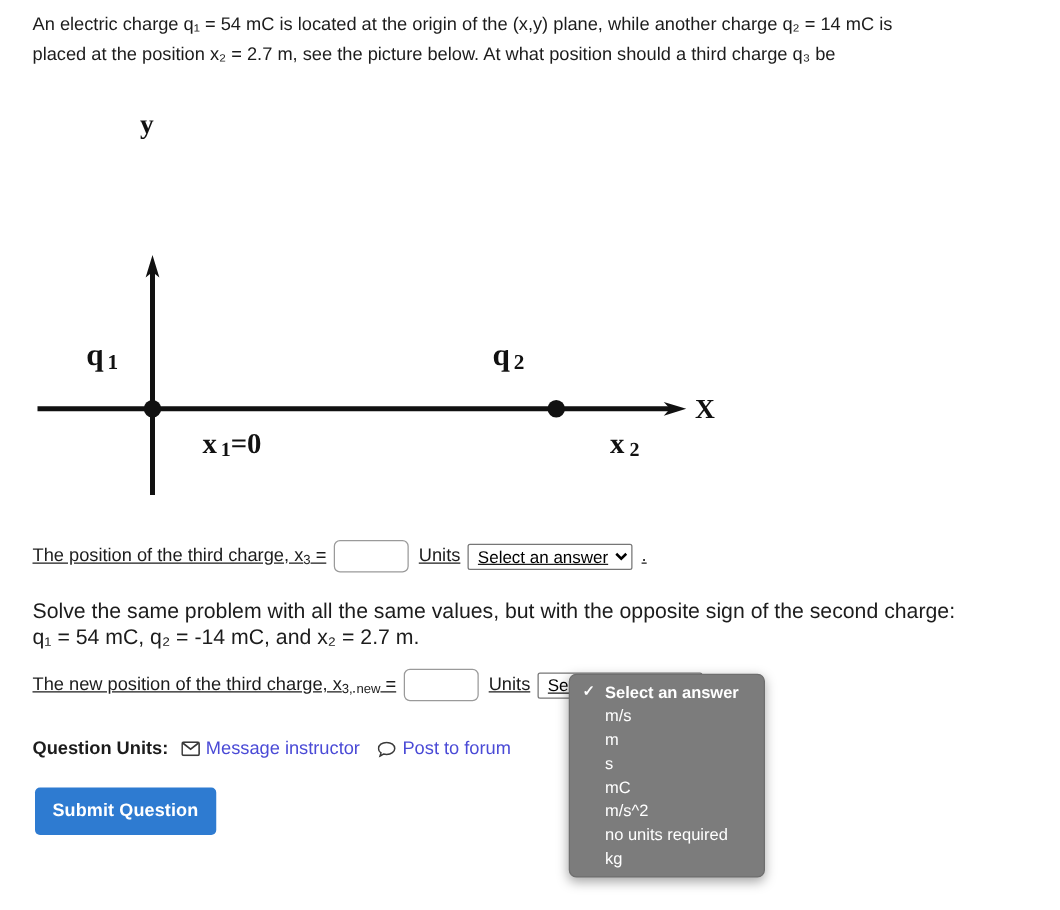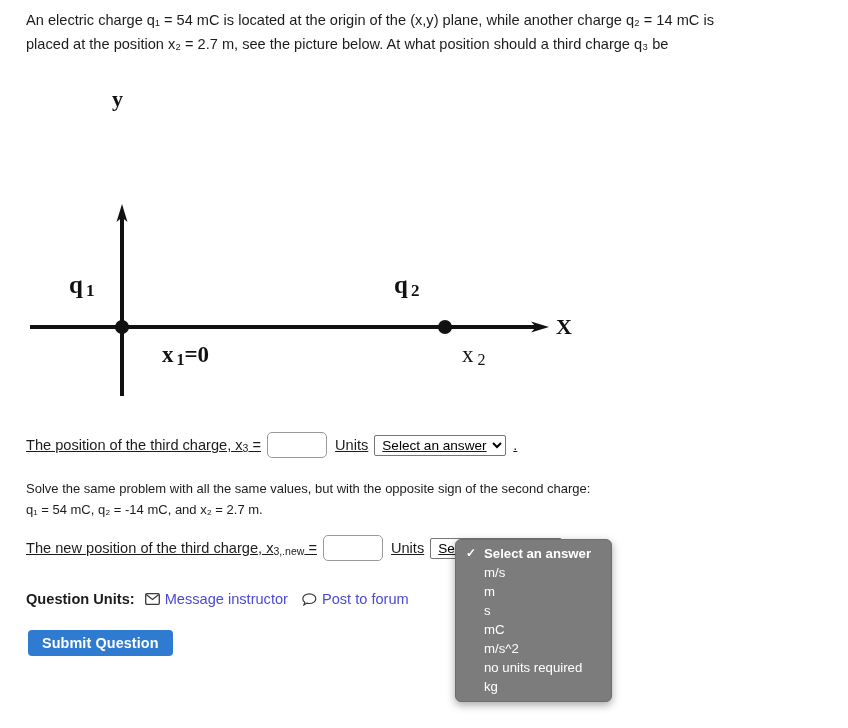--- a/index.html
+++ b/index.html
@@ -86,21 +86,21 @@
     appearance: menulist;
   }
   .trailing-period { margin-left: 7px; }
 
   
   .mid-paragraph {
     position: absolute;
     left: 26px;
     top: 478px;
     width: 790px;
-    font-size: 13px;
+    font-size: 17px;
     line-height: 21px;
     color: #1c1c1c;
   }
   .mid-paragraph .ln { display: block; white-space: nowrap; }
 
   
   .question-help {
     position: absolute;
     left: 26px;
     top: 591px;
@@ -128,21 +128,21 @@
   
   .submit-button {
     position: absolute;
     left: 28px;
     top: 630px;
     background: #2e7bd1;
     color: #ffffff;
     border: none;
     border-radius: 4px;
     padding: 0 14px;
-    height: 26px;
+    height: 38px;
     font-family: "Liberation Sans", sans-serif;
     font-size: 14.4px;
     font-weight: 600;
     cursor: pointer;
     letter-spacing: 0.1px;
   }
 
   
   .dropdown-popup {
     position: absolute;
@@ -222,21 +222,21 @@
   </div>
 
   <div style="position:absolute;left:394px;top:191px;font-family:'Liberation Serif',serif;font-weight:700;font-size:25px;color:#111;">
     <span>q</span><span style="font-size:17px;vertical-align:-3px;margin-left:3px;">2</span>
   </div>
 
   <div style="position:absolute;left:138px;top:262px;font-family:'Liberation Serif',serif;font-weight:700;font-size:23px;color:#111;margin-left:24px;">
     <span>x</span><span style="font-size:16px;vertical-align:-3px;margin-left:3px;">1</span><span>=0</span>
   </div>
 
-  <div style="position:absolute;left:462px;top:262px;font-family:'Liberation Serif',serif;font-weight:400;font-size:23px;color:#111;">
+  <div style="position:absolute;left:488px;top:262px;font-family:'Liberation Serif',serif;font-weight:700;font-size:23px;color:#111;">
     <span>x</span><span style="font-size:16px;vertical-align:-3px;margin-left:4px;">2</span>
   </div>
 </div>
 
 <div class="answer-row row1">
   <span class="prompt-text"><span>The position of the third charge, x</span><sub>3</sub><span> =</span></span>
   <input class="answer-input" type="text" placeholder="" style="">
   <span class="units-label">Units</span>
   <select class="unit-select"><option value="Select an answer">Select an answer</option><option value="m/s">m/s</option><option value="m">m</option><option value="s">s</option><option value="mC">mC</option><option value="m/s^2">m/s^2</option><option value="kg">kg</option><option value="no units required">no units required</option></select>
   <span class="trailing-period">.</span>

